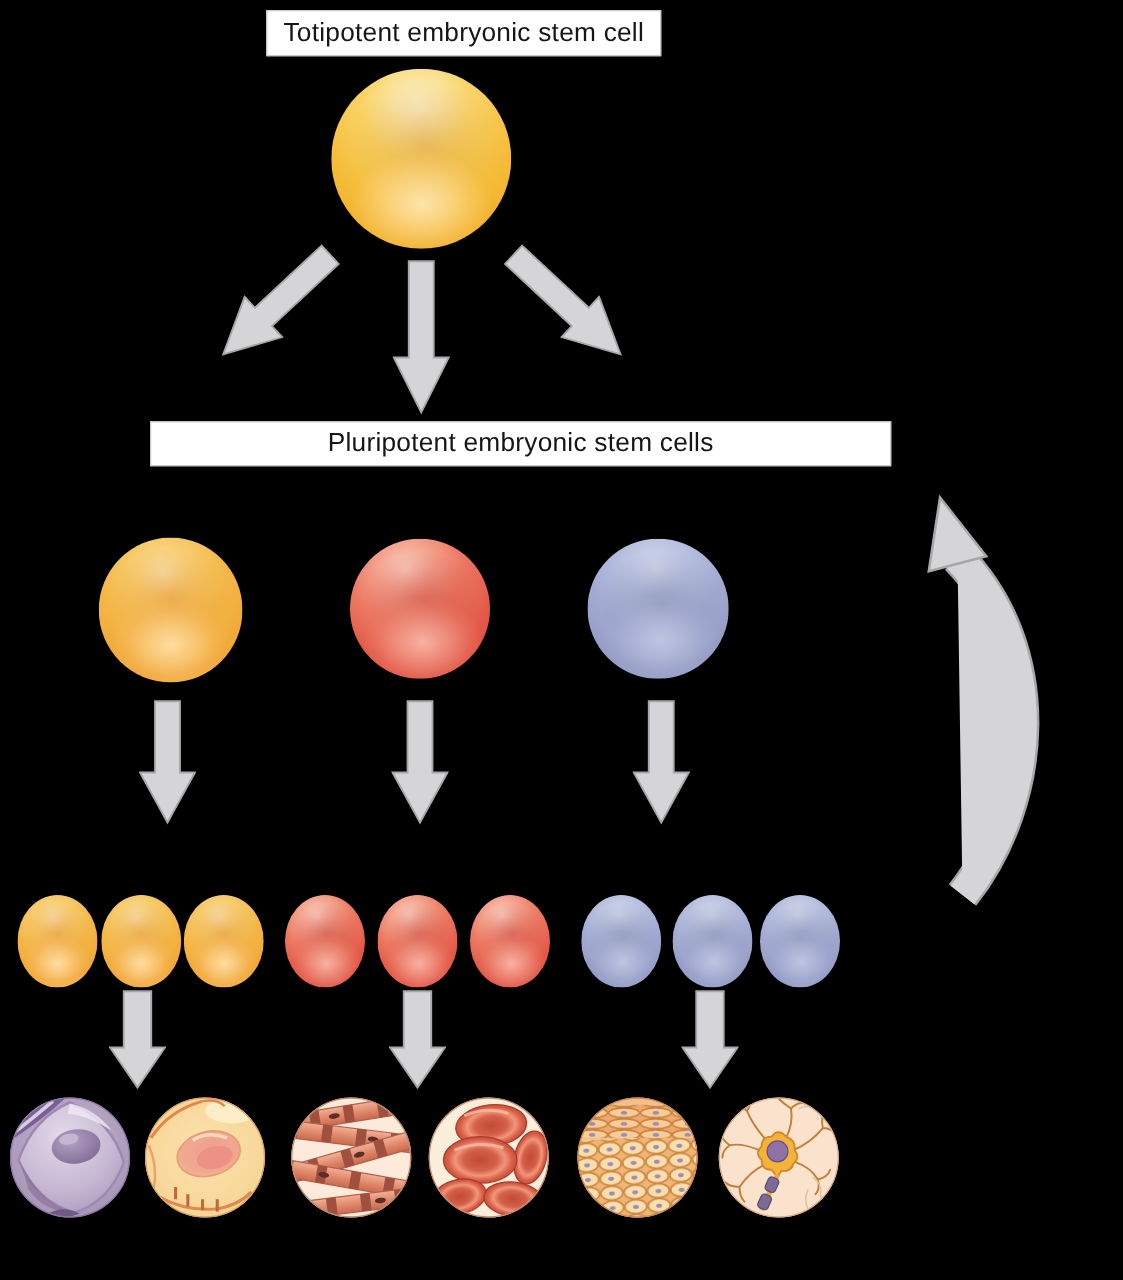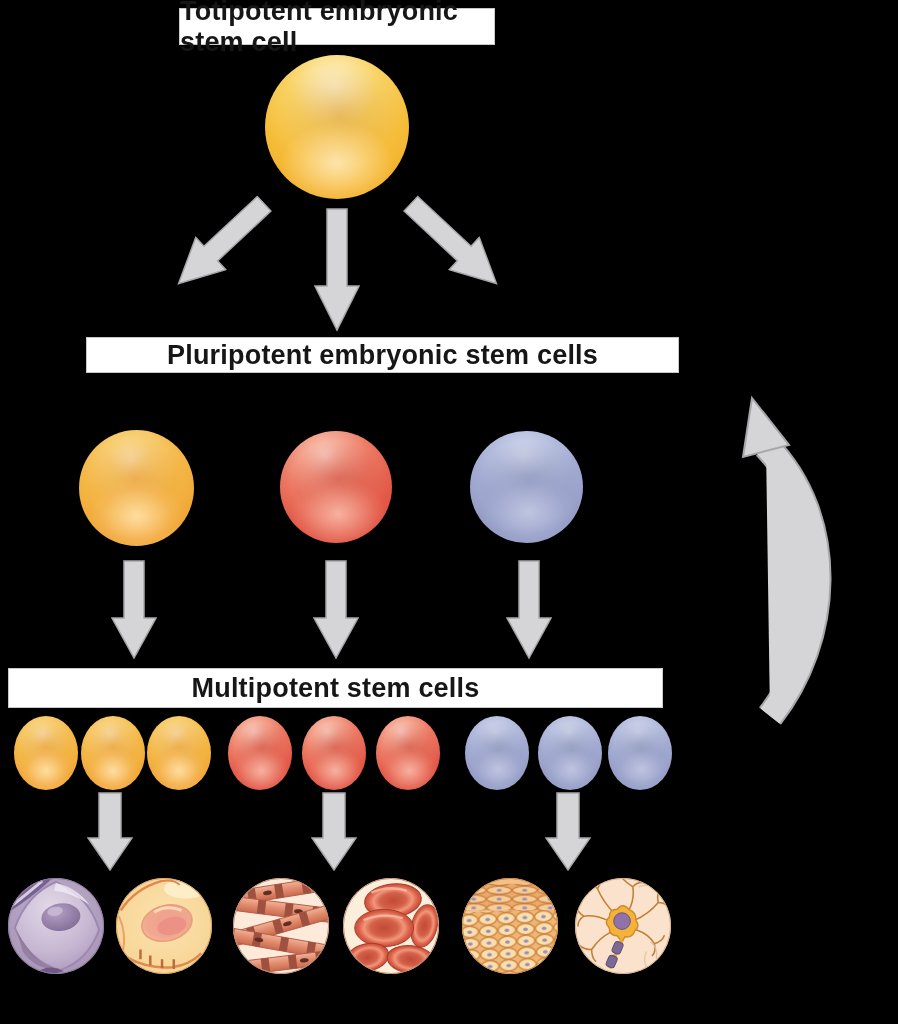--- a/index.html
+++ b/index.html
@@ -8,21 +8,21 @@
   .canvas {
     position:relative; width:898px; height:1024px;
     background:var(--bg,#000); overflow:hidden;
   }
   .label-box {
     position:absolute;
     background:var(--label-box-bg,#fff);
     border:1px solid var(--label-box-border,#c9c9c9);
     display:flex; align-items:center; justify-content:center;
     color:var(--label-text,#161616);
-    font-weight:bold; font-size:27px; letter-spacing:.2px;
+    font-weight:normal; font-size:21px; letter-spacing:.2px;margin-left:34px;
   }
   .sphere { position:absolute; border-radius:50%; }
   .sphere.yellow-big {
     background:
       radial-gradient(55% 40% at 50% 75%, rgba(255,235,190,.85), rgba(255,215,140,.30) 55%, transparent 72%),
       radial-gradient(62% 52% at 52% 42%, rgba(210,140,30,.45), transparent 68%),
       radial-gradient(circle at 48% 22%, #fdf4d5 0%, #fce9ad 14%, #f9d468 32%, #f5bd3a 58%, #f1b02a 82%, #f5c04b 100%);
   }
   .sphere.yellow {
     background:
@@ -54,23 +54,20 @@
 <div class="canvas">
 
   <div class="label-box" style="left:179px; top:8px; width:316px; height:37px;">
     <span>Totipotent embryonic stem cell</span>
   </div>
 
   <div class="label-box" style="left:86px; top:337px; width:593px; height:36px;">
     <span>Pluripotent embryonic stem cells</span>
   </div>
 
-  <div class="label-box" style="left:8px; top:668px; width:655px; height:40px;">
-    <span>Multipotent stem cells</span>
-  </div>
 
   <div class="sphere yellow-big" style="left:265px; top:55px; width:144px; height:144px;"></div>
 
   <svg class="arrow" style="left:198px; top:184px; transform:rotate(47deg);" width="46" height="120" viewBox="0 0 46 120">
     <polygon points="13,1 33,1 33,74 45,74 23,118 1,74 13,74" stroke="#a7a7a9" stroke-width="1.5"></polygon>
   </svg>
   <svg class="arrow" style="left:314px; top:208px;" width="46" height="124" viewBox="0 0 46 124">
     <polygon points="13,1 33,1 33,78 45,78 23,122 1,78 13,78" stroke="#a7a7a9" stroke-width="1.5"></polygon>
   </svg>
   <svg class="arrow" style="left:431px; top:184px; transform:rotate(-47deg);" width="46" height="120" viewBox="0 0 46 120">

